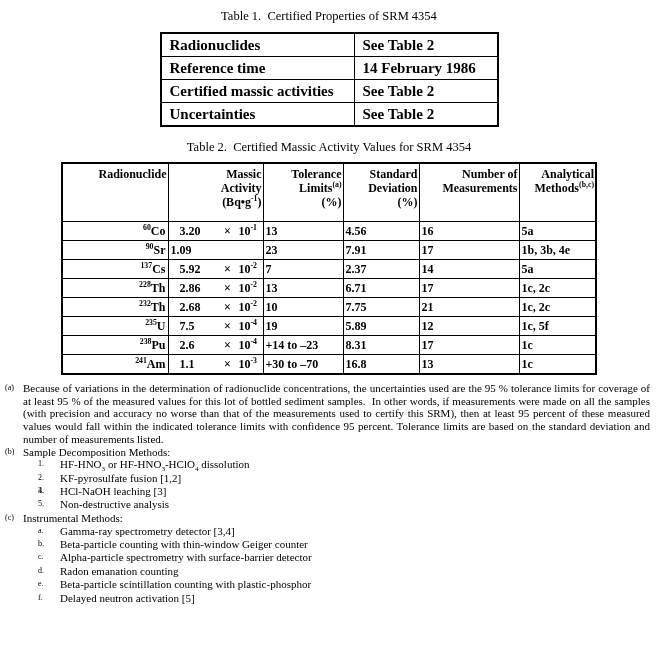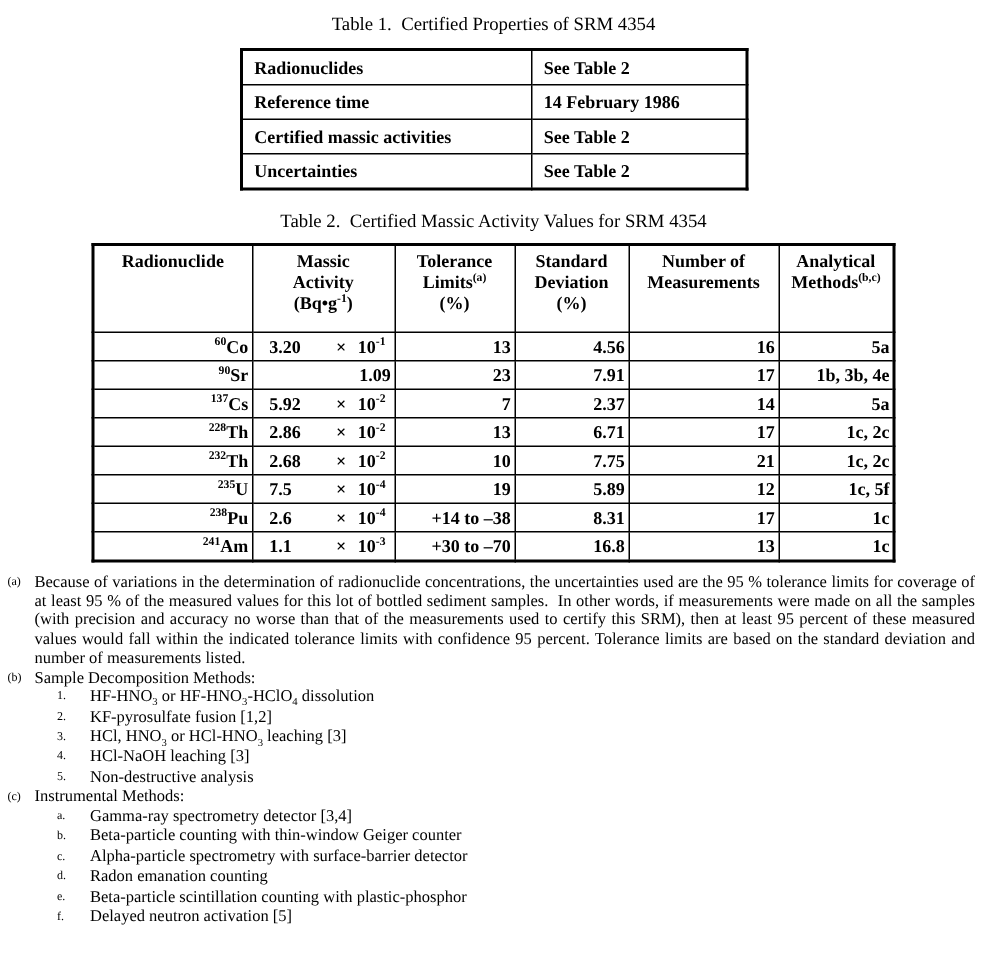--- a/index.html
+++ b/index.html
@@ -12,35 +12,35 @@
   sup{font-size:0.65em;line-height:0;}
   sub{font-size:0.65em;line-height:0;}
 
   .tbl-title{text-align:center;font-size:12.5px;white-space:pre;}
   .t1-title{margin:0 0 8px 0;}
   .t2-title{margin:13px 0 7px 0;}
 
   table{border-collapse:collapse;margin:0 auto;}
   .table1{width:326px;border:2px solid #000;table-layout:fixed;}
   .table1 td{
-    border:1px solid #000;font-weight:bold;font-size:12px;
+    border:1px solid #000;font-weight:bold;font-size:15px;
     padding:2px 4px 2px 8px;height:18px;vertical-align:middle;font-family:Liberation Serif, serif;
   }
   .table1 .t1-prop{width:180px;}
   .table1 .t1-val{width:130px;}
 
   .table2{width:534px;border:2px solid #000;table-layout:fixed;}
   .table2 th,.table2 td{border:1px solid #000;font-weight:bold;}
   .table2 th{
-    font-size:12px;line-height:14px;text-align:center;vertical-align:top;
+    font-size:12px;line-height:14px;text-align:right;vertical-align:top;
     padding:3px 1px;height:51px;margin-top:17px;
   }
   .table2 td{font-size:12px;line-height:13px;height:16px;padding:1px 2px;vertical-align:middle;}
   .table2 .c-nuc{text-align:right;padding-left:7px;}
-  .table2 .c-center{text-align:right;}
+  .table2 .c-center{text-align:left;}
   .col-nuclide{width:106px;}
   .col-activity{width:95px;}
   .col-tolerance{width:80px;}
   .col-stddev{width:76px;}
   .col-n{width:100px;}
   .col-methods{width:77px;}
   .act{display:flex;align-items:flex-end;padding-left:9px;}
   .act .m{width:37px;text-align:left;}
   .act .x{width:22px;text-align:center;}
   .act .p{flex:1;text-align:left;}
@@ -182,21 +182,21 @@
         </tr>
         <tr>
           <td class="c-nuc"><sup>238</sup>Pu</td>
           <td>
             <span class="act">
               <span class="m">2.6</span>
               <span class="x">×</span>
               <span class="p">10<sup>-4</sup></span>
             </span>
           </td>
-          <td class="c-center">+14 to –38</td>
+          <td class="c-center">+14 to –23</td>
           <td class="c-center">8.31</td>
           <td class="c-center">17</td>
           <td class="c-center">1c</td>
         </tr>
         <tr>
           <td class="c-nuc"><sup>241</sup>Am</td>
           <td>
             <span class="act">
               <span class="m">1.1</span>
               <span class="x">×</span>
@@ -216,21 +216,21 @@
     <div class="fn fn-justify">
       <span class="fnm">(a)</span><span>Because of variations in the determination of radionuclide concentrations, the uncertainties used are the 95 % tolerance limits for coverage of at least 95 % of the measured values for this lot of bottled sediment samples.&nbsp; In other words, if measurements were made on all the samples (with precision and accuracy no worse than that of the measurements used to certify this SRM), then at least 95 percent of these measured values would fall within the indicated tolerance limits with confidence 95 percent.  Tolerance limits are based on the standard deviation and number of measurements listed.</span>
     </div>
 
     <div class="fn">
       <span class="fnm">(b)</span><span>Sample Decomposition Methods:</span>
     </div>
     <div>
         <div class="fn-item"><span class="im">1.</span><span>HF-HNO<sub>3</sub> or HF-HNO<sub>3</sub>-HClO<sub>4</sub> dissolution</span></div>
         <div class="fn-item"><span class="im">2.</span><span>KF-pyrosulfate fusion [1,2]</span></div>
-        <div class="fn-item"><span class="im">3.</span><span>HCl, HNO<sub>3</sub> or HCl-HNO<sub>3</sub> leaching [3]</span></div>
+        <div class="fn-item"><span class="im">3.</span></div>
         <div class="fn-item"><span class="im">4.</span><span>HCl-NaOH leaching [3]</span></div>
         <div class="fn-item"><span class="im">5.</span><span>Non-destructive analysis</span></div>
       </div>
 
     <div class="fn">
       <span class="fnm">(c)</span><span>Instrumental Methods:</span>
     </div>
     <div>
         <div class="fn-item"><span class="im">a.</span><span>Gamma-ray spectrometry detector [3,4]</span></div>
         <div class="fn-item"><span class="im">b.</span><span>Beta-particle counting with thin-window Geiger counter</span></div>

